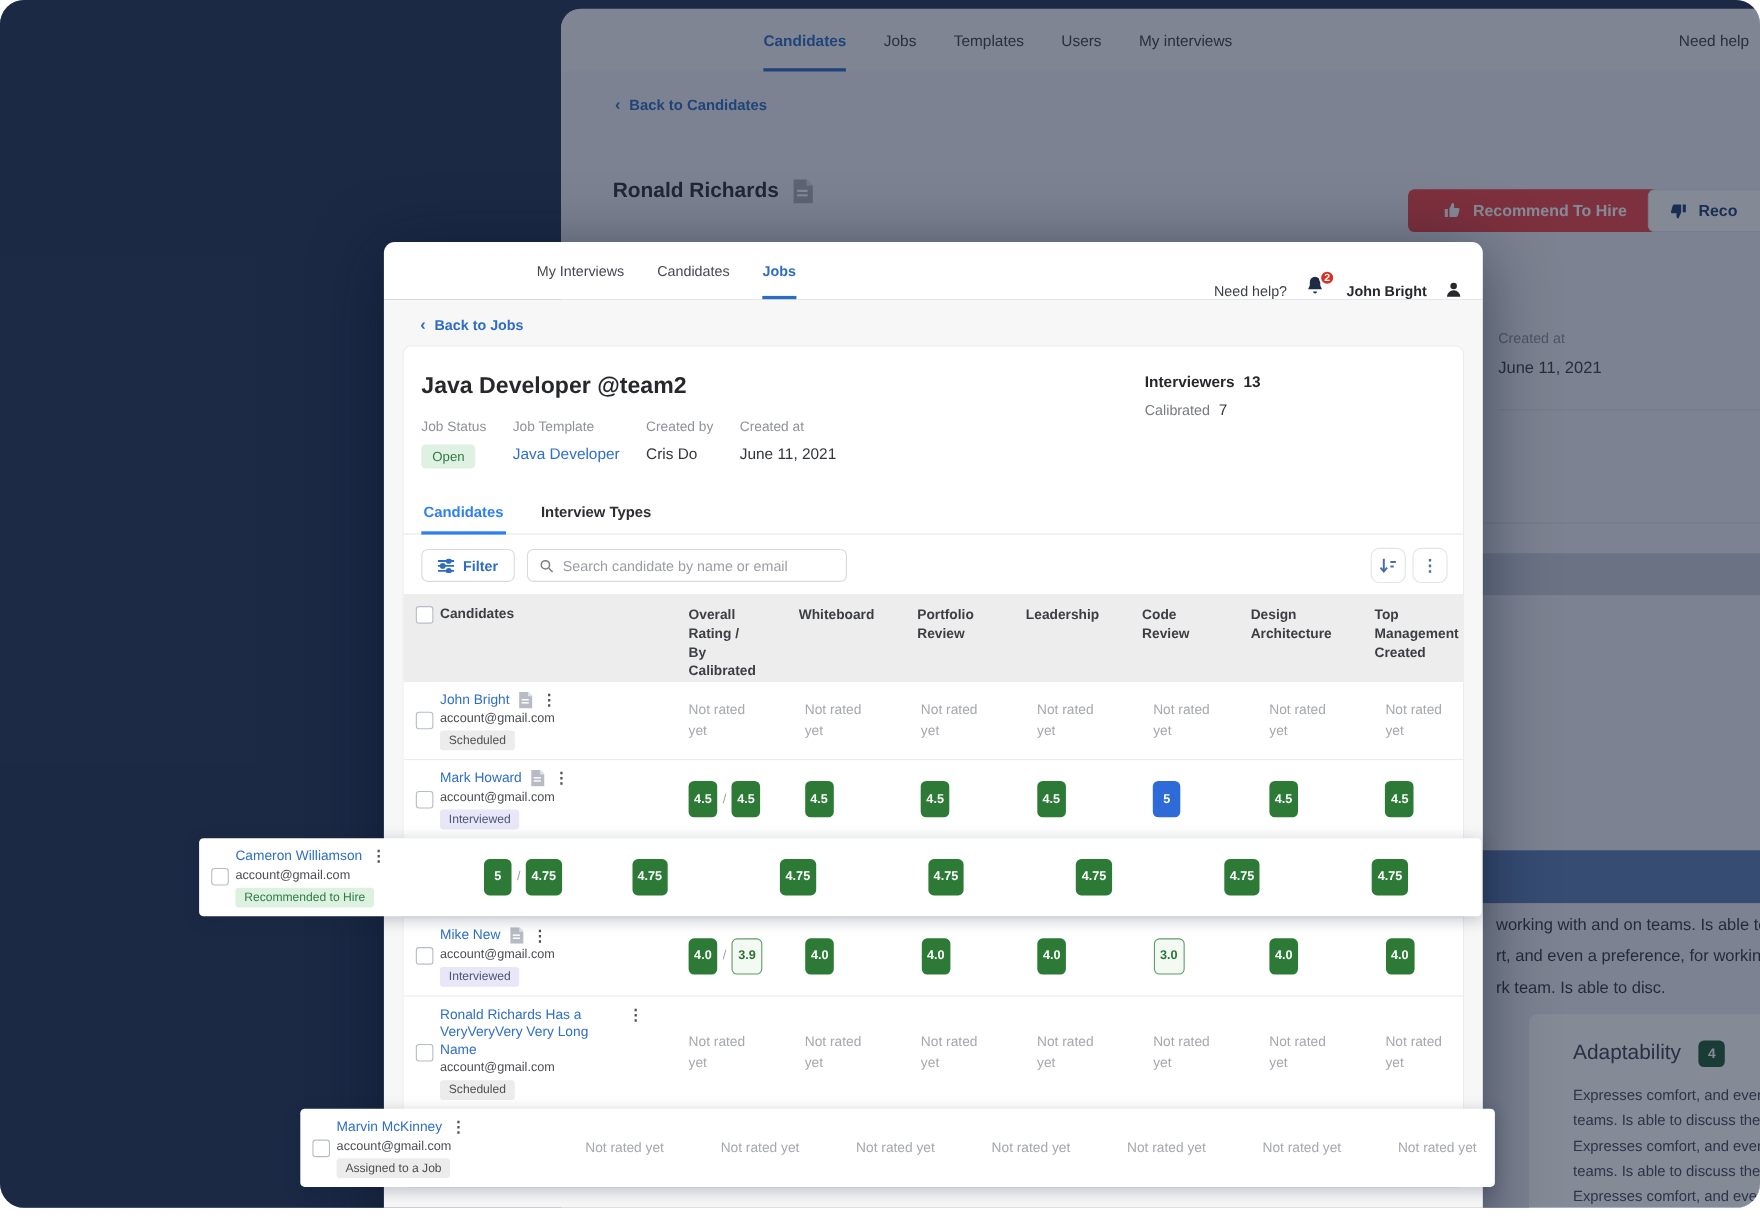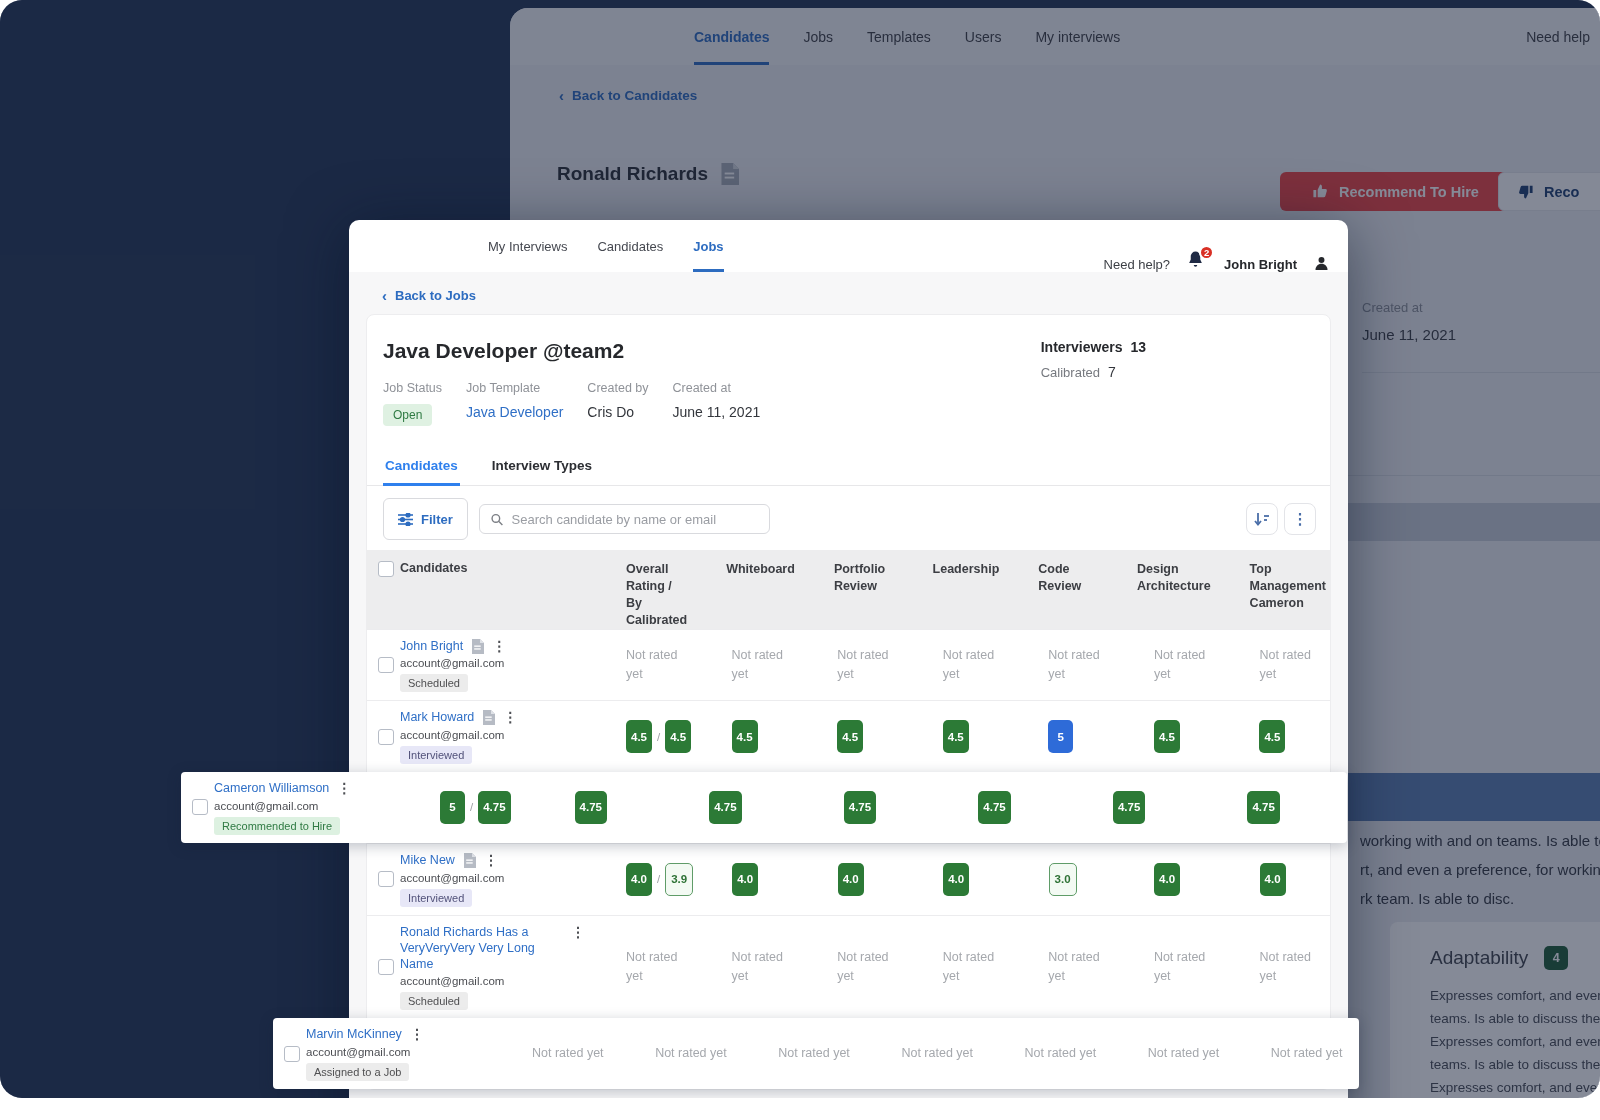--- a/index.html
+++ b/index.html
@@ -85,21 +85,21 @@
   .stat-head b { margin-left:8px; }
   .stat-row { margin-top:9px; font-size:13px; color:#76797f; }
   .stat-row b { margin-left:8px; color:#33363c; font-size:14px; font-weight:normal; }
 
   .card-tabs { display:flex; gap:30px; padding:0 16px; margin-top:24px; border-bottom:1px solid #e7e7e9; }
   .ctab { padding:8px 2px 10px 2px; font-size:13.5px; color:#2c2e33; font-weight:bold;
           border-bottom:3px solid transparent; margin-bottom:-1px; }
   .ctab.active { color:#2f80ed; border-bottom-color:#2f80ed; }
 
   .controls { display:flex; align-items:center; padding:12px 14px 10px 16px; }
-  .filter-btn { display:flex; align-items:center; gap:8px; height:42px; padding:0 14px;
+  .filter-btn { display:flex; align-items:center; gap:8px; height:30px; padding:0 14px;
                 border:1px solid #d9dade; border-radius:6px; background:#fff; color:#2d6cc0;
                 font-weight:bold; font-size:13px; }
   .search-box { display:flex; align-items:center; gap:8px; width:291px; height:30px; margin-left:11px;
                 border:1px solid #d9dade; border-radius:6px; background:#fff; padding:0 10px; }
   .search-box input { border:none; outline:none; font-size:13px; color:#33363c; width:100%;
                       font-family:"Liberation Sans", sans-serif; background:transparent; }
   .search-box input::placeholder { color:#9a9da3; }
   .icon-btn { width:32px; height:32px; border:1px solid #e3e4e8; border-radius:8px; background:#fff;
               display:flex; align-items:center; justify-content:center; color:#4a6ea8; }
   .icon-btn + .icon-btn { margin-left:6px; }
@@ -319,21 +319,21 @@
           <div class="col-cand">
             <span class="cbx"></span>
             <span class="th-label">Candidates</span>
           </div>
           <div class="cell">Overall Rating / By Calibrated</div>
           <div class="cell">Whiteboard</div>
           <div class="cell">Portfolio Review</div>
           <div class="cell">Leadership</div>
           <div class="cell">Code Review</div>
           <div class="cell">Design Architecture</div>
-          <div class="cell">Top Management Cameron</div>
+          <div class="cell">Top Management Created</div>
         </div>
 
         <div>
             <div class="trow">
               <div class="col-cand">
                 <span class="cbx"></span>
                 <div class="cinfo"><div class="nline">
                     <span class="cname">John Bright</span>
                     <svg class="doc-ic" width="13" height="15" viewBox="0 0 13 15">
     <path fill="#b6bbc4" d="M1 0h8l4 4v11H1z"></path>

